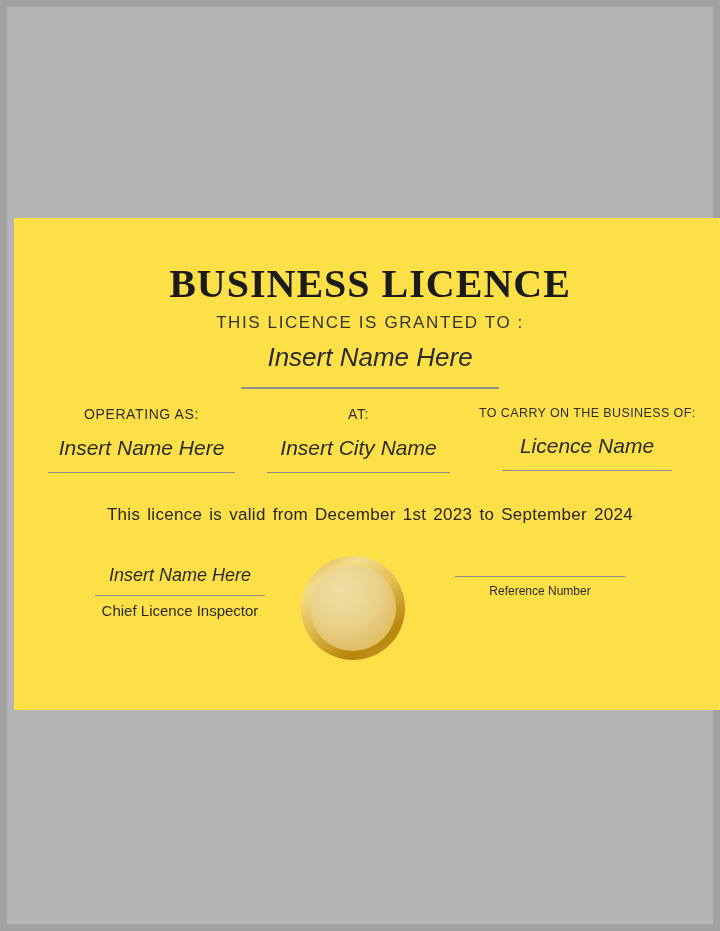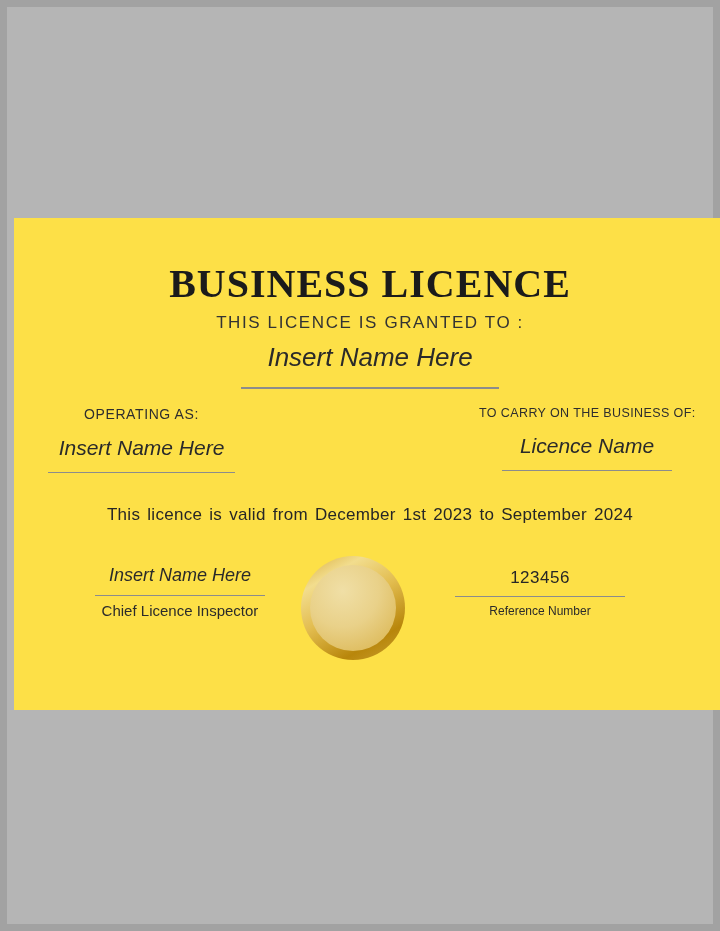--- a/index.html
+++ b/index.html
@@ -191,39 +191,43 @@
     <div class="grantee-name script">Insert Name Here</div>
 
     <div class="rule rule-main"></div>
 
     <div class="field-col col-1">
       <div class="field-label">OPERATING AS:</div>
       <div class="field-value script">Insert Name Here</div>
       <div class="rule"></div>
     </div>
 
+    <div class="field-col col-2">
+      <div class="field-label">AT:</div>
+      <div class="field-value script">Insert City Name</div>
+      <div class="rule"></div>
+    </div>
 
     <div class="field-col col-3">
       <div class="field-label">TO CARRY ON THE BUSINESS OF:</div>
       <div class="field-value script">Licence Name</div>
       <div class="rule"></div>
     </div>
 
     <div class="validity">This licence is valid from December 1st 2023 to September 2024</div>
 
     <div class="sig-block">
       <div class="sig-name script">Insert Name Here</div>
       <div class="rule"></div>
       <div class="sig-title">Chief Licence Inspector</div>
     </div>
 
     <div class="seal">
       <div class="seal-face"></div>
     </div>
 
     <div class="ref-block">
-      <div class="ref-number">123456</div>
       <div class="rule"></div>
       <div class="ref-label">Reference Number</div>
     </div>
 
   </div>
 </div>
 
 </body></html>

